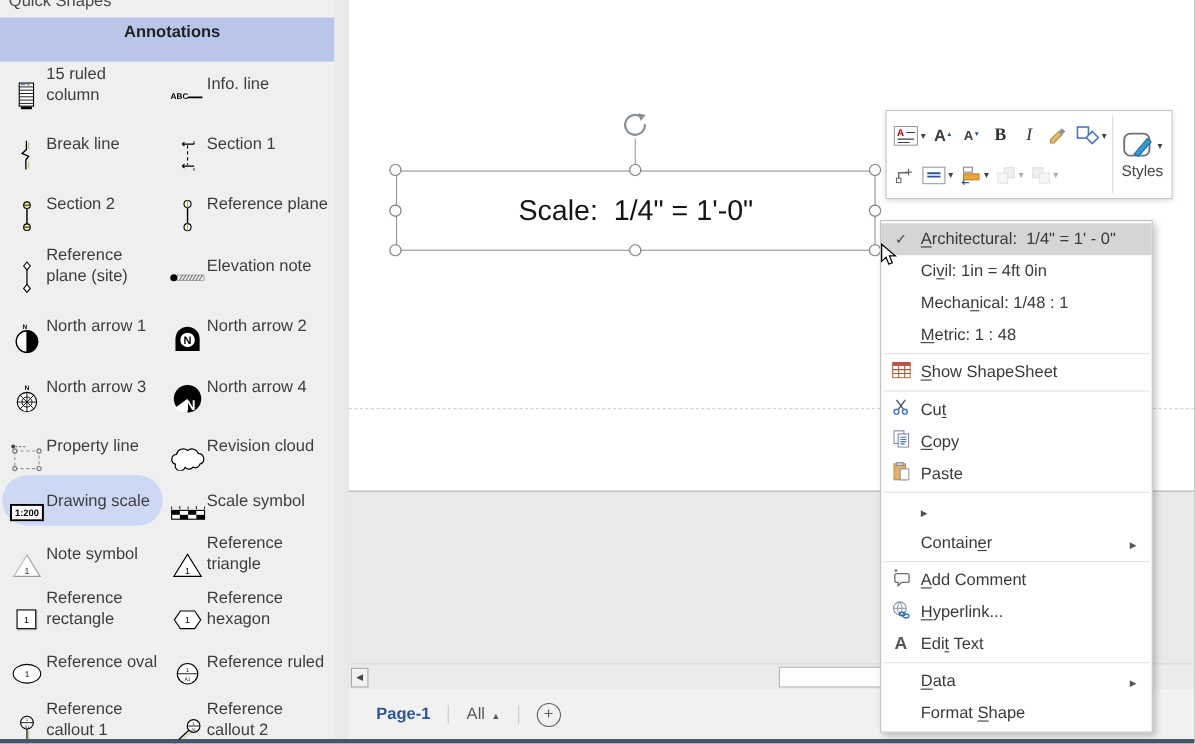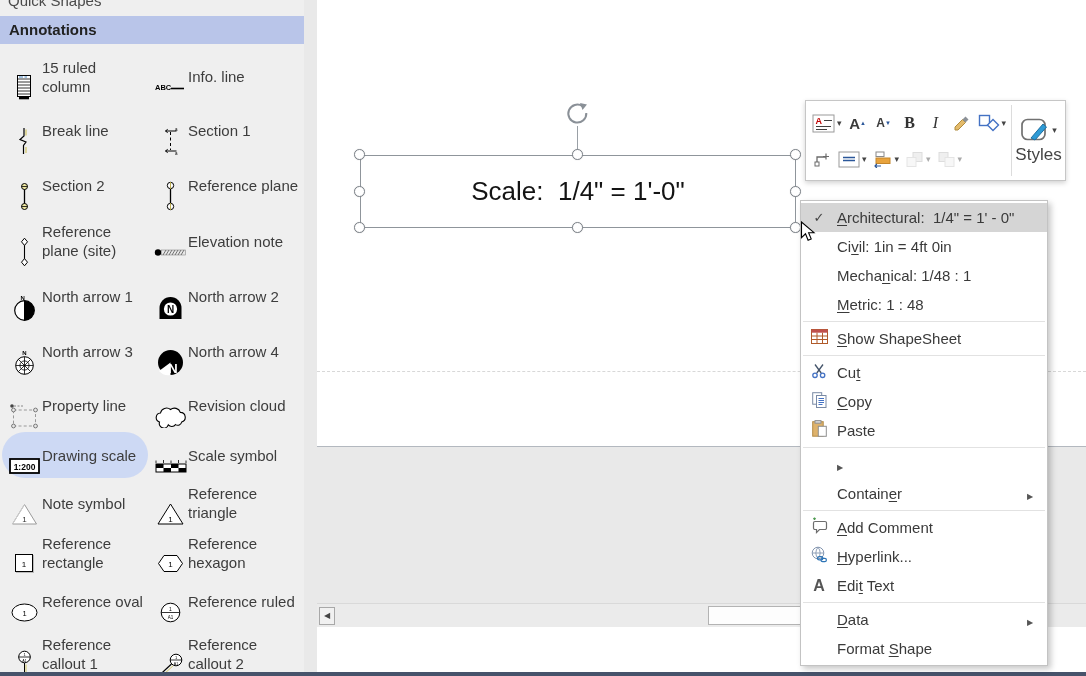--- a/index.html
+++ b/index.html
@@ -5,22 +5,22 @@
   * { margin:0; padding:0; box-sizing:border-box; }
   html,body { background:#fff; }
   .app { position:relative; width:1086px; height:676px; overflow:hidden;
          font-family:"Liberation Sans", sans-serif; background:#404040; }
 
   
   .stencil-panel { position:absolute; left:0; top:0; width:317px; height:672px; background:#efefef; }
   .panel-splitter { position:absolute; left:304px; top:0; width:13px; height:672px; background:#e9e9e9; }
   .quick-shapes-clip { position:absolute; left:8px; top:0; height:11px; width:200px; overflow:hidden; }
   .quick-shapes-clip span { display:block; margin-top:-8px; font-size:15px; color:#4a4a4a; }
-  .stencil-header { position:absolute; left:0; top:16px; width:304px; height:28px; background:#b9c5e9;
-                    font-size:15px; font-weight:bold; color:#222; line-height:28px; padding-left:9px; }
+  .stencil-header { position:absolute; left:0; top:16px; width:304px; height:40px; background:#b9c5e9;
+                    font-size:15px; font-weight:bold; color:#222; line-height:28px; padding-left:9px;text-align:center; }
   .shape-grid { position:absolute; left:2px; top:50px; width:302px; display:grid;
                 grid-template-columns:146px 156px; }
   .shape-item { display:flex; align-items:center; min-height:46px; padding:2px 2px 2px 4px; cursor:default; }
   .shape-item.selected { background:#cdd9f4;border-radius:23px; }
   .shape-icon { width:36px; min-width:36px; display:flex; justify-content:center; align-items:center;margin-top:22px; }
   .shape-label { font-size:15px; line-height:19px; color:#3d3d3d; }
 
   
   .canvas-area { position:absolute; left:317px; top:0; width:769px; height:672px; background:#fff; }
   .page-break { position:absolute; left:0; top:371px; width:100%; border-top:1px dashed #d8d8d8; }
@@ -66,21 +66,21 @@
   .caret::after { content:"▾"; font-size:9px; color:#444; margin-left:2px; }
   .glyph-B { font-family:"Liberation Serif",serif; font-weight:bold; font-size:16px; color:#333; }
   .glyph-I { font-family:"Liberation Serif",serif; font-style:italic; font-size:16px; color:#333; }
   .glyph-A-big { font-size:15px; font-weight:bold; color:#3b3b3b; }
   .glyph-A-small { font-size:12px; font-weight:bold; color:#3b3b3b; }
   .tri-up { font-size:6px; color:#2b579a; vertical-align:top; }
   .tri-dn { font-size:6px; color:#2b579a; vertical-align:top; }
   .mt-btn.disabled { opacity:.45; }
   .mt-divider { width:1px; background:#dcdcdc; margin:4px 0; }
   .mt-styles { flex:1; display:flex; flex-direction:column; align-items:center; justify-content:center; }
-  .mt-styles-label { font-size:17px; color:#444; margin-top:1px; }
+  .mt-styles-label { font-size:14px; color:#444; margin-top:1px; }
 
   
   .context-menu { position:absolute; left:800px; top:200px; width:248px; background:#fff;
                   border:1px solid #c3c3c3; box-shadow:3px 3px 6px rgba(0,0,0,.22); padding:2px 0;
                   z-index:6; }
   .menu-item { height:29px; display:flex; align-items:center; cursor:default; }
   .menu-item.hl { background:#d5d5d5; }
   .mi-gutter { width:36px; min-width:36px; display:flex; justify-content:center; align-items:center; }
   .mi-label { flex:1; font-size:15px; color:#3a3a3a; white-space:pre; }
   .mi-label u { text-underline-offset:2px; }
@@ -381,20 +381,30 @@
     <div class="handle" style="left:473px; top:186px;"></div>
     <div class="handle" style="left:37px; top:222px;"></div>
     <div class="handle" style="left:255px; top:222px;"></div>
     <div class="handle" style="left:473px; top:222px;"></div>
 
     <div class="hscrollbar">
       <div class="scroll-left-btn">◀</div>
       <div class="scroll-thumb"></div>
     </div>
 
+    <div class="tabbar">
+      <span class="tab-active">Page-1</span>
+      <span class="tab-divider"></span>
+      <span class="all-pages">
+        <span>All</span>
+        <span class="all-caret"></span>
+      </span>
+      <span class="tab-divider"></span>
+      <span class="add-page-btn">+</span>
+    </div>
   </div>
 
   <div class="status-strip"></div>
 
   <div class="mini-toolbar">
     <div class="mt-left">
       <div class="mt-row">
         <span class="mt-btn caret">
           <svg width="23" height="19" viewBox="0 0 23 19">
             <rect x="1" y="1" width="21" height="17" fill="#fff" stroke="#9a9a9a"></rect>

